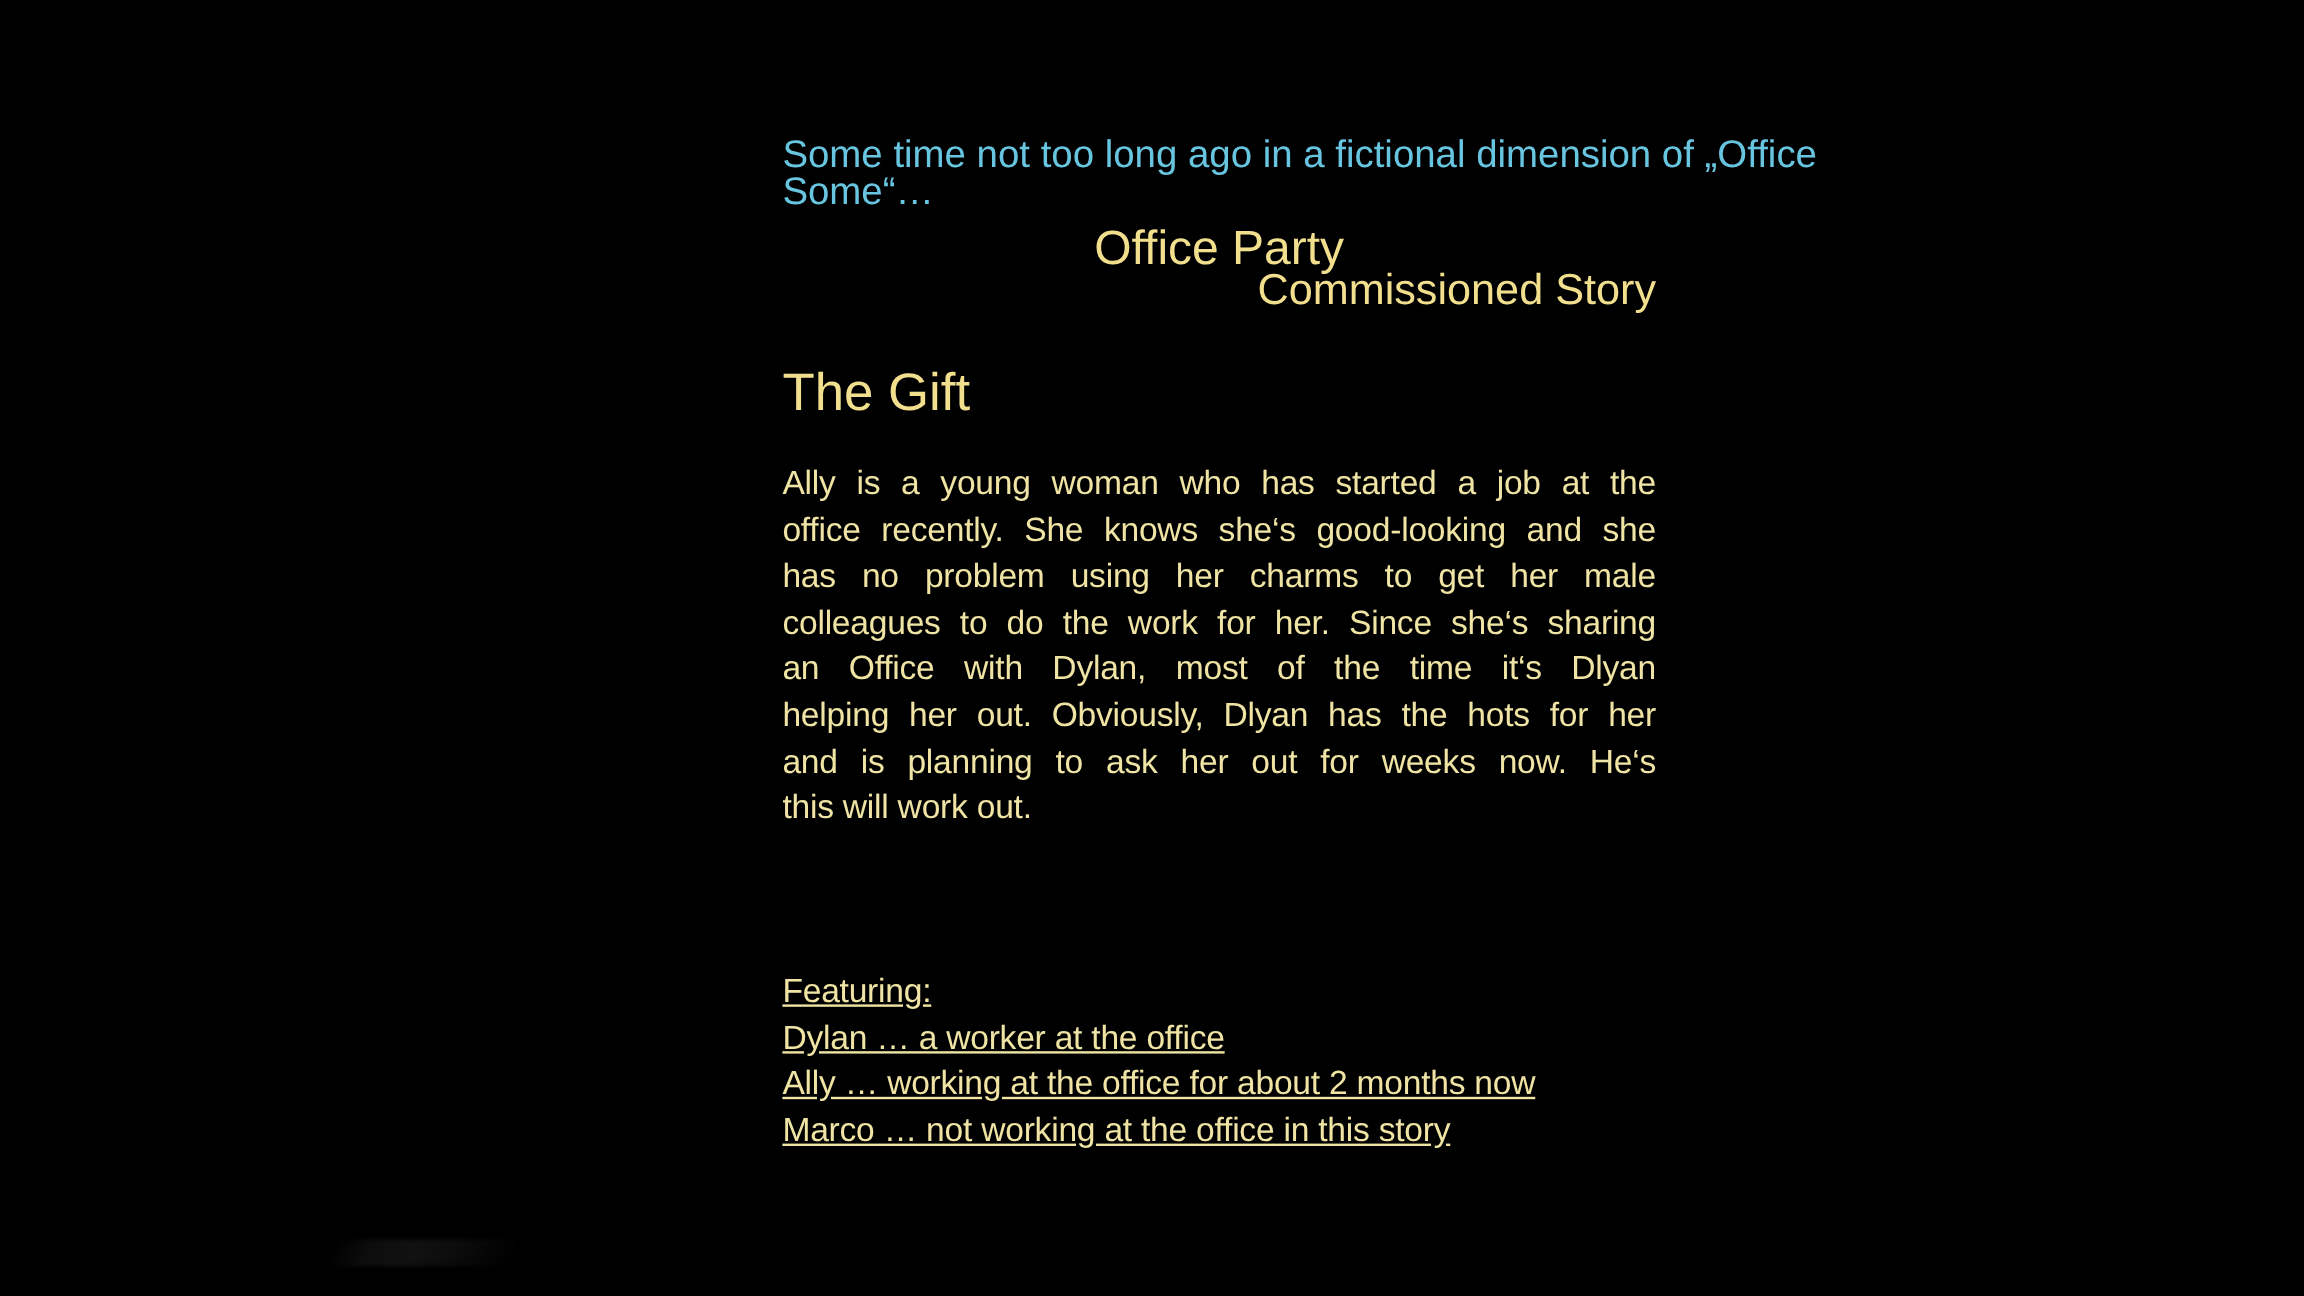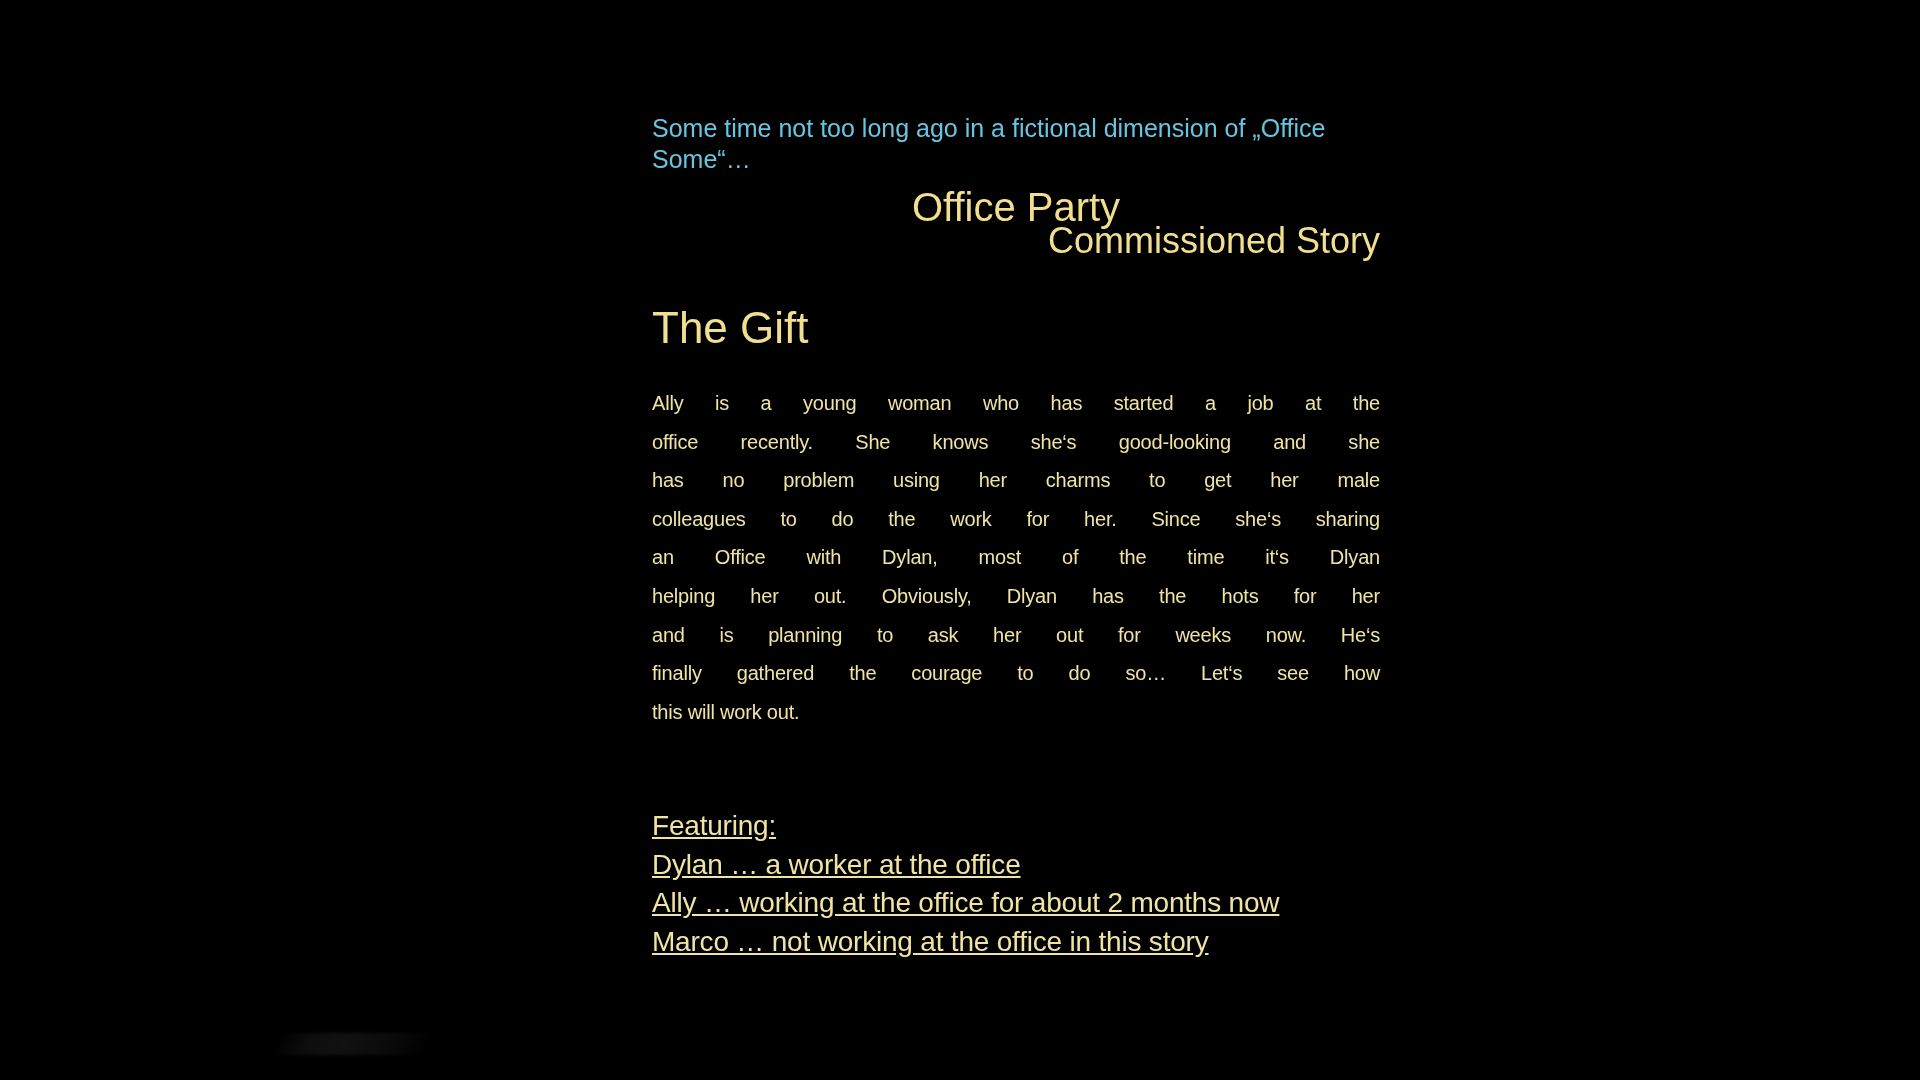--- a/index.html
+++ b/index.html
@@ -17,21 +17,21 @@
     width: 1920px;
     height: 1080px;
     background: var(--background, #000000);
   }
   .intro {
     position: absolute;
     left: 652px;
     top: 113px;
     width: 760px;
     color: var(--intro_blue, #68C5E0);
-    font-size: 25px;
+    font-size: 32px;
     line-height: 31px;
     white-space: nowrap;
   }
   .series-title {
     position: absolute;
     left: 652px;
     top: 182px;
     width: 728px;
     text-align: center;
     color: var(--title_gold, #F2DF8E);
@@ -57,21 +57,21 @@
     color: var(--title_gold, #F2DF8E);
     font-size: 44px;
     line-height: 56px;
   }
   .synopsis {
     position: absolute;
     left: 652px;
     top: 384px;
     width: 728px;
     color: var(--body_yellow, #EFE4A4);
-    font-size: 20px;
+    font-size: 28px;
     line-height: 38.6px;
     letter-spacing: -0.2px;
   }
   .jline {
     text-align: justify;
     text-align-last: justify;
   }
   .jline.last {
     text-align: left;
     text-align-last: left;
@@ -116,21 +116,20 @@
   <div class="story-title">The Gift</div>
 
   <div class="synopsis">
     <div class="jline">Ally is a young woman who has started a job at the</div>
     <div class="jline">office recently. She knows she‘s good-looking and she</div>
     <div class="jline">has no problem using her charms to get her male</div>
     <div class="jline">colleagues to do the work for her. Since she‘s sharing</div>
     <div class="jline">an Office with Dylan, most of the time it‘s Dlyan</div>
     <div class="jline">helping her out. Obviously, Dlyan has the hots for her</div>
     <div class="jline">and is planning to ask her out for weeks now. He‘s</div>
-    <div class="jline">finally gathered the courage to do so… Let‘s see how</div>
     <div class="jline last">this will work out.</div>
   </div>
 
   <div class="featuring">
     <div>Featuring:</div>
     <div>Dylan … a worker at the office</div>
     <div>Ally … working at the office for about 2 months now</div>
     <div>Marco … not working at the office in this story</div>
   </div>
 

